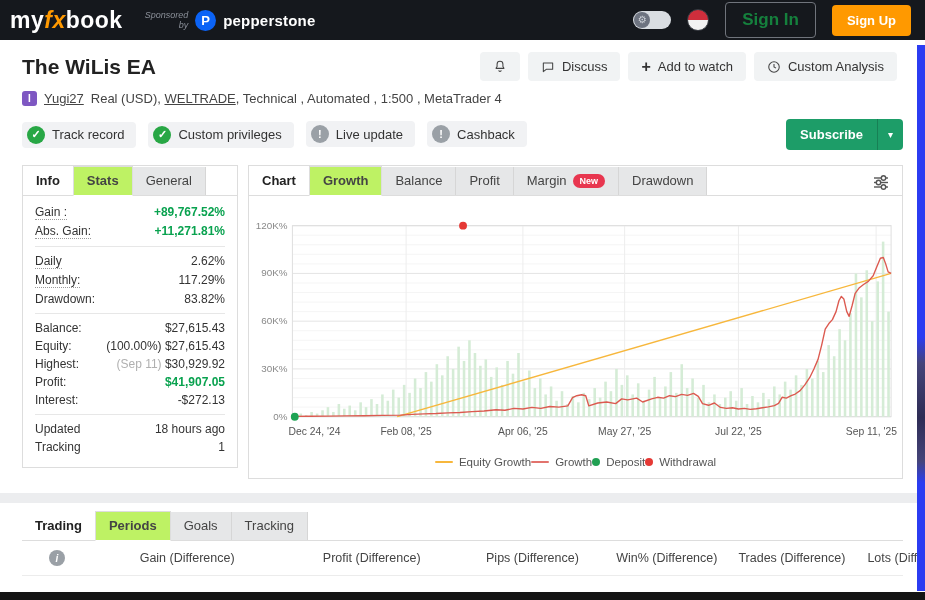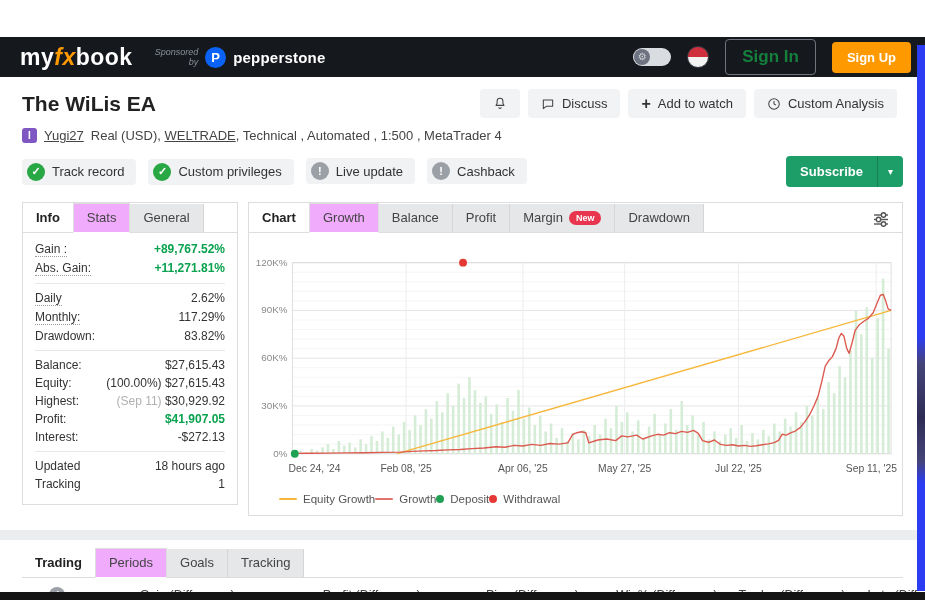--- a/index.html
+++ b/index.html
@@ -1,20 +1,20 @@
 <!DOCTYPE html>
 <html><head>
 <meta charset="utf-8">
 <style>
   html,body{margin:0;padding:0;}
   body{font-family:"Liberation Sans",sans-serif;background:#fff;color:#333;}
   #app{position:relative;width:925px;height:600px;overflow:hidden;background:#fff;}
 
   
-  .hdr{height:40px;background:#15181d;display:flex;align-items:center;padding:0 14px 0 20px;box-sizing:border-box;margin-top:37px;}
+  .hdr{height:40px;background:#15181d;display:flex;align-items:center;padding:0 14px 0 10px;box-sizing:border-box;}
   .logo{font-size:23px;font-weight:bold;color:#fff;letter-spacing:.5px;cursor:pointer;}
   .logo .fx{color:#f90;font-style:italic;}
   .sponsored{display:flex;align-items:center;margin-left:22px;gap:7px;}
   .sp-txt{color:#8a8f98;font-style:italic;font-size:9px;line-height:10px;text-align:right;}
   .p-logo{width:21px;height:21px;border-radius:50%;background:#0b63f6;color:#fff;font-weight:bold;font-size:13px;display:flex;align-items:center;justify-content:center;}
   .sp-name{color:#fff;font-weight:bold;font-size:15px;letter-spacing:.2px;}
   .hdr-right{margin-left:auto;display:flex;align-items:center;gap:16px;}
   .toggle{width:38px;height:18px;border-radius:10px;background:#d9dde2;position:relative;cursor:pointer;}
   .knob{position:absolute;left:1px;top:1px;width:16px;height:16px;border-radius:50%;background:#6d7380;color:#cfd3d9;font-size:10px;line-height:16px;text-align:center;}
   .flag{width:20px;height:20px;border-radius:50%;background:linear-gradient(180deg,#cf2e3c 50%,#f2f2f2 50%);border:1px solid #3a3d44;cursor:pointer;}
@@ -44,40 +44,40 @@
 
   
   .main-row{margin-top:15px;display:flex;gap:10px;align-items:flex-start;}
   .widget{border:1px solid #ddd;background:#fff;box-sizing:border-box;}
   .stats-widget{width:216px;flex:0 0 216px;}
   .chart-widget{flex:1;position:relative;}
 
   .tabs{display:flex;align-items:flex-end;border-bottom:1px solid #ddd;background:#fff;position:relative;}
   .tab{padding:6px 13px 7px;font-size:13px;color:#444;cursor:pointer;white-space:nowrap;}
   .tab.title{font-weight:bold;color:#222;}
-  .tab.active{background:#f0abfc;border:1px solid #ddd;border-bottom:1px solid #fff;margin-bottom:-1px;}
+  .tab.active{background:#bef264;border:1px solid #ddd;border-bottom:1px solid #fff;margin-bottom:-1px;font-weight:bold;}
   .tab.inactive{background:#e6e7e8;border-right:1px solid #d6d6d6;color:#444;}
   .new-badge{display:inline-block;background:#e8364f;color:#fff;font-size:9px;font-weight:bold;padding:2px 7px;border-radius:9px;margin-left:6px;vertical-align:1px;}
   .sliders-btn{position:absolute;right:8px;top:4px;background:none;border:none;cursor:pointer;padding:4px;}
 
   .stats-body{padding:2px 12px 6px;}
   .sgroup{padding:5px 0;}
   .sgroup + .sgroup{border-top:1px solid #e7e7e7;}
   .srow{display:flex;justify-content:space-between;align-items:baseline;padding:2px 0;font-size:12px;color:#333;}
   .srow .lbl{color:#333;}
   .srow .lbl.dotted{border-bottom:1px dotted #999;cursor:help;}
   .srow .val{text-align:right;}
   .srow .val.green{color:#09a24f;font-weight:bold;}
   .srow .val .muted{color:#b0b0b0;}
 
   .chart-box{padding:8px 4px 0 4px;}
   .chart-box svg{display:block;}
   .ytick{font-size:10px;fill:#888;font-family:"Liberation Sans",sans-serif;}
   .xtick{font-size:10.5px;fill:#555;font-family:"Liberation Sans",sans-serif;}
-  .legend{display:flex;justify-content:flex-start;padding:4px 30px 10px;align-items:center;}
+  .legend{display:flex;justify-content:center;padding:4px 30px 10px;align-items:center;}
   .litem{display:inline-flex;align-items:center;gap:6px;font-size:11.5px;color:#555;cursor:pointer;}
   .lswatch-line{width:18px;height:2px;border-radius:2px;}
   .lswatch-dot{width:8px;height:8px;border-radius:50%;}
 
   
   .bottom-gap{margin-top:14px;height:10px;background:#ecedef;}
   .bottom{padding:8px 22px 0;}
   .thead{display:flex;align-items:center;height:34px;border-bottom:1px solid #ececec;font-size:12.5px;color:#444;}
   .th-icon{flex:0 0 70px;display:flex;justify-content:center;}
   .info-i{width:16px;height:16px;border-radius:50%;background:#9aa0a6;color:#fff;font-size:10px;font-weight:bold;font-style:italic;display:flex;align-items:center;justify-content:center;cursor:pointer;}

